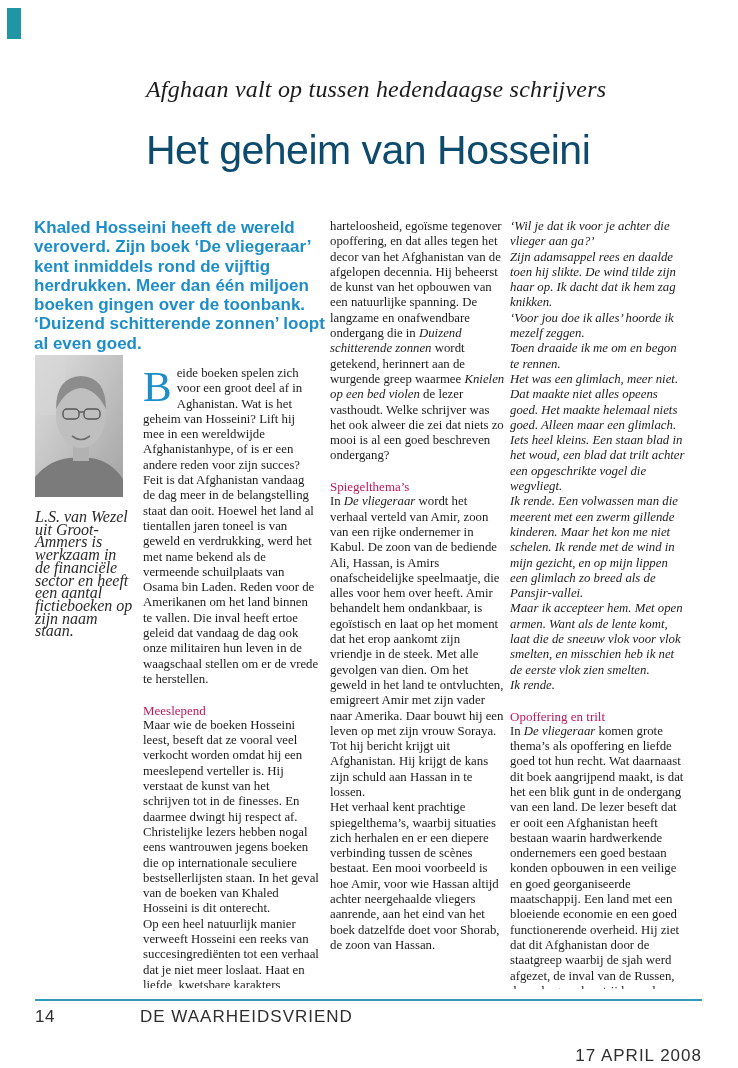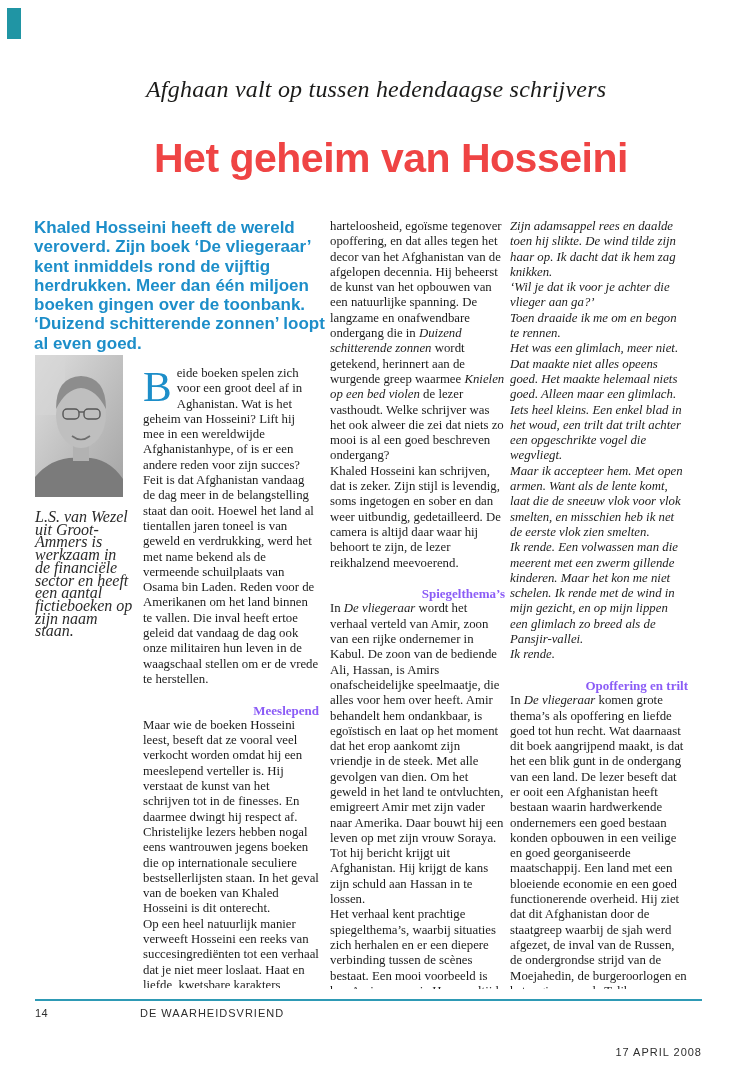--- a/index.html
+++ b/index.html
@@ -7,23 +7,23 @@
     position:relative;width:738px;height:1068px;background:#ffffff;overflow:hidden;
     font-family:"Liberation Serif", serif;color:#1c1c1c;
   }
   .corner-tab{position:absolute;left:7px;top:8px;width:14px;height:31px;}
   .kicker{
     position:absolute;left:146px;top:74px;width:560px;
     font-family:"Liberation Serif", serif;font-style:italic;font-weight:400;
     font-size:24px;line-height:30px;color:#1b1b19;letter-spacing:0.2px;
   }
   .title{
-    position:absolute;left:142px;top:122px;width:580px;margin:12px;
-    font-family:"Liberation Sans", sans-serif;font-weight:700;
-    font-size:41px;line-height:48px;color:#ef4444;letter-spacing:-0.5px;
+    position:absolute;left:142px;top:122px;width:580px;margin:4px;
+    font-family:"Liberation Sans", sans-serif;font-weight:400;
+    font-size:41px;line-height:48px;color:#0c4a6e;letter-spacing:-0.5px;
   }
   .intro{
     position:absolute;left:34px;top:218px;width:292px;margin:0;
     font-family:"Liberation Sans", sans-serif;font-weight:700;
     font-size:17px;line-height:19.3px;
   }
   .photo{
     position:absolute;left:35px;top:355px;width:88px;height:142px;margin:0;
     overflow:hidden;background:#c4c4c4;
   }
@@ -32,31 +32,31 @@
     font-style:italic;font-size:16px;line-height:12.7px;color:#2a2a2a;
   }
   .col{position:absolute;overflow:hidden;}
   .col1{left:143px;top:366px;width:176px;height:622px;}
   .col2{left:330px;top:219px;width:175px;height:770px;}
   .col3{left:510px;top:219px;width:178px;height:770px;}
   .body-p{margin:0;font-size:12.8px;line-height:15.3px;text-align:left;}
   .body-p.italic{font-style:italic;}
   .body-p em{font-style:italic;}
   .sec-heading{
-    margin:15.3px 0 0 0;font-size:13px;line-height:15.3px;font-weight:700;
-    font-family:"Liberation Serif", serif;color:#8b5cf6;text-align:right;
+    margin:15.3px 0 0 0;font-size:13px;line-height:15.3px;font-weight:400;
+    font-family:"Liberation Serif", serif;color:#be185d;
   }
   .dropcap{
     float:left;font-size:43px;line-height:38px;font-weight:400;
     padding:2px 5px 0 0;font-family:"Liberation Serif", serif;
   }
   .footer-rule{position:absolute;left:35px;top:999px;width:667px;height:2px;}
   .footer-text{
     position:absolute;top:1007px;
-    font-family:"Liberation Sans", sans-serif;font-size:11px;color:#2e2e2e;
+    font-family:"Liberation Sans", sans-serif;font-size:17px;color:#2e2e2e;
   }
   .footer-pagenum{left:35px;letter-spacing:0.5px;}
   .footer-magazine{left:140px;letter-spacing:1px;}
   .footer-date{right:36px;letter-spacing:1px;margin-top:39px;}
 </style>
 </head>
 <body>
 
 <div class="page">
 
@@ -93,32 +93,32 @@
 
   <div class="col col1">
       <p class="body-p"><span class="dropcap" style="color: rgb(29, 142, 201);">B</span>eide boeken spelen zich voor een groot deel af in Aghanistan. Wat is het geheim van Hosseini? Lift hij mee in een wereldwijde Afghanistanhype, of is er een andere reden voor zijn succes?</p>
       <p class="body-p">Feit is dat Afghanistan vandaag de dag meer in de belangstelling staat dan ooit. Hoewel het land al tientallen jaren toneel is van geweld en verdrukking, werd het met name bekend als de vermeende schuilplaats van Osama bin Laden. Reden voor de Amerikanen om het land binnen te vallen. Die inval heeft ertoe geleid dat vandaag de dag ook onze militairen hun leven in de waagschaal stellen om er de vrede te herstellen.</p>
       <h3 class="sec-heading">Meeslepend</h3>
       <p class="body-p">Maar wie de boeken Hosseini leest, beseft dat ze vooral veel verkocht worden omdat hij een meeslepend verteller is. Hij verstaat de kunst van het schrijven tot in de finesses. En daarmee dwingt hij respect af. Christelijke lezers hebben nogal eens wantrouwen jegens boeken die op internationale seculiere bestsellerlijsten staan. In het geval van de boeken van Khaled Hosseini is dit onterecht.</p>
       <p class="body-p">Op een heel natuurlijk manier verweeft Hosseini een reeks van succesingrediënten tot een verhaal dat je niet meer loslaat. Haat en liefde, kwetsbare karakters tegenover botte macht, teerheid tegenover</p>
     </div>
   <div class="col col2">
       <p class="body-p">harteloosheid, egoïsme tegenover opoffering, en dat alles tegen het decor van het Afghanistan van de afgelopen decennia. Hij beheerst de kunst van het opbouwen van een natuurlijke spanning. De langzame en onafwendbare ondergang die in <em>Duizend schitterende zonnen</em> wordt getekend, herinnert aan de wurgende greep waarmee <em>Knielen op een bed violen</em> de lezer vasthoudt. Welke schrijver was het ook alweer die zei dat niets zo mooi is al een goed beschreven ondergang?</p>
-      <p class="body-p">Khaled Hosseini kan schrijven, dat is zeker. Zijn stijl is levendig, soms ingetogen en sober en dan weer uitbundig, gedetailleerd. De camera is altijd daar waar hij behoort te zijn, de lezer reikhalzend meevoerend.</p>
       <h3 class="sec-heading">Spiegelthema’s</h3>
       <p class="body-p">In <em>De vliegeraar</em> wordt het verhaal verteld van Amir, zoon van een rijke ondernemer in Kabul. De zoon van de bediende Ali, Hassan, is Amirs onafscheidelijke speelmaatje, die alles voor hem over heeft. Amir behandelt hem ondankbaar, is egoïstisch en laat op het moment dat het erop aankomt zijn vriendje in de steek. Met alle gevolgen van dien. Om het geweld in het land te ontvluchten, emigreert Amir met zijn vader naar Amerika. Daar bouwt hij een leven op met zijn vrouw Soraya. Tot hij bericht krijgt uit Afghanistan. Hij krijgt de kans zijn schuld aan Hassan in te lossen.</p>
       <p class="body-p">Het verhaal kent prachtige spiegelthema’s, waarbij situaties zich herhalen en er een diepere verbinding tussen de scènes bestaat. Een mooi voorbeeld is hoe Amir, voor wie Hassan altijd achter neergehaalde vliegers aanrende, aan het eind van het boek datzelfde doet voor Shorab, de zoon van Hassan.</p>
     </div>
   <div class="col col3">
+      <p class="body-p italic">‘Wil je dat ik voor je achter die vlieger aan ga?’</p>
       <p class="body-p italic">Zijn adamsappel rees en daalde toen hij slikte. De wind tilde zijn haar op. Ik dacht dat ik hem zag knikken.</p>
-      <p class="body-p italic">‘Wil je dat ik voor je achter die vlieger aan ga?’</p>
+      <p class="body-p italic">‘Voor jou doe ik alles’ hoorde ik mezelf zeggen.</p>
       <p class="body-p italic">Toen draaide ik me om en begon te rennen.</p>
-      <p class="body-p italic">Het was een glimlach, meer niet. Dat maakte niet alles opeens goed. Het maakte helemaal niets goed. Alleen maar een glimlach. Iets heel kleins. Een enkel blad in het woud, een trilt dat trilt achter een opgeschrikte vogel die wegvliegt.</p>
+      <p class="body-p italic">Het was een glimlach, meer niet. Dat maakte niet alles opeens goed. Het maakte helemaal niets goed. Alleen maar een glimlach. Iets heel kleins. Een staan blad in het woud, een blad dat trilt achter een opgeschrikte vogel die wegvliegt.</p>
+      <p class="body-p italic">Ik rende. Een volwassen man die meerent met een zwerm gillende kinderen. Maar het kon me niet schelen. Ik rende met de wind in mijn gezicht, en op mijn lippen een glimlach zo breed als de Pansjir-vallei.</p>
       <p class="body-p italic">Maar ik accepteer hem. Met open armen. Want als de lente komt, laat die de sneeuw vlok voor vlok smelten, en misschien heb ik net de eerste vlok zien smelten.</p>
-      <p class="body-p italic">Ik rende. Een volwassen man die meerent met een zwerm gillende kinderen. Maar het kon me niet schelen. Ik rende met de wind in mijn gezicht, en op mijn lippen een glimlach zo breed als de Pansjir-vallei.</p>
       <p class="body-p italic">Ik rende.</p>
       <h3 class="sec-heading">Opoffering en trilt</h3>
       <p class="body-p">In <em>De vliegeraar</em> komen grote thema’s als opoffering en liefde goed tot hun recht. Wat daarnaast dit boek aangrijpend maakt, is dat het een blik gunt in de ondergang van een land. De lezer beseft dat er ooit een Afghanistan heeft bestaan waarin hardwerkende ondernemers een goed bestaan konden opbouwen in een veilige en goed georganiseerde maatschappij. Een land met een bloeiende economie en een goed functionerende overheid. Hij ziet dat dit Afghanistan door de staatgreep waarbij de sjah werd afgezet, de inval van de Russen, de ondergrondse strijd van de Moejahedin, de burgeroorlogen en het regime van de Taliban langzaam maar zeker te gronde is ge-</p>
     </div>
 
   <div class="footer-rule" style="background-color: rgb(46, 154, 181);"></div>
   <span class="footer-text footer-pagenum">14</span>
   <span class="footer-text footer-magazine">DE WAARHEIDSVRIEND</span>
   <span class="footer-text footer-date">17 APRIL 2008</span>
 

